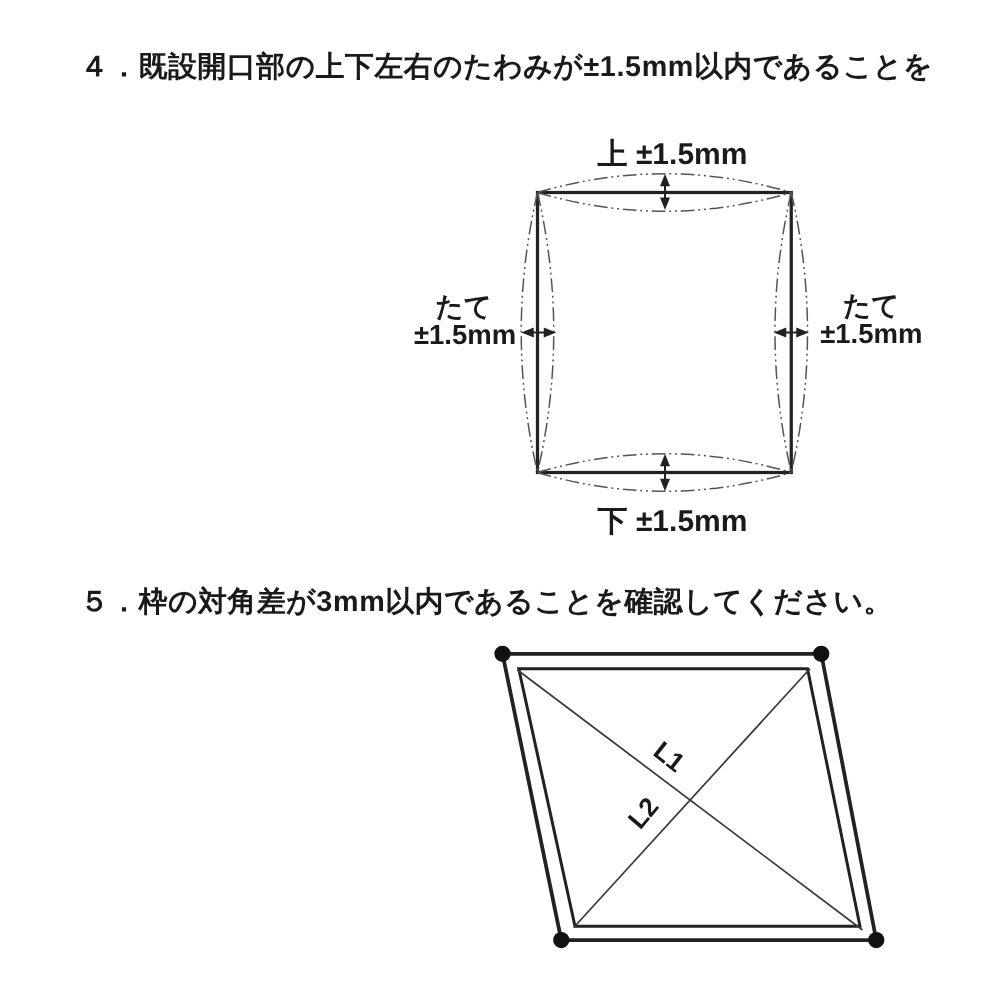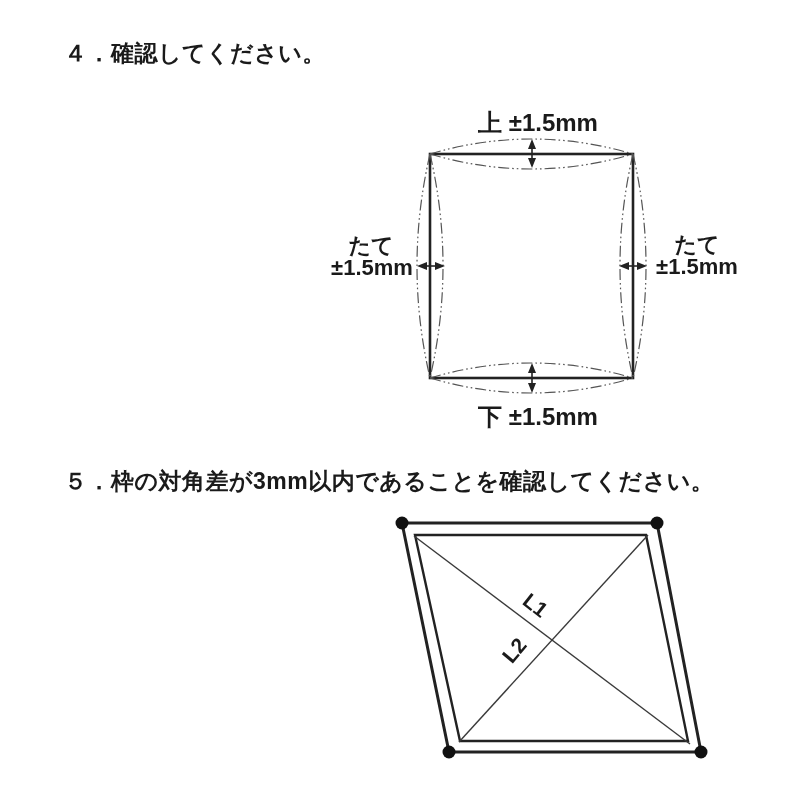--- a/index.html
+++ b/index.html
@@ -45,21 +45,21 @@
   }
 </style>
 </head>
 <body>
 
 <div class="canvas">
 
   <section class="step step-4">
     <div class="step-num">４．</div>
     <div class="step-body">
-      <div>確認してください。</div>
+      <div>既設開口部の上下左右のたわみが±1.5mm以内であることを</div>
     </div>
   </section>
 
   <svg id="svg-deflection" class="diagram" width="440" height="345" viewBox="320 100 440 345">
 
     <rect x="430" y="154" width="203" height="224" fill="none" stroke="#222" stroke-width="2.6"></rect>
 
     <g stroke="#555" stroke-width="1.2" fill="none" stroke-dasharray="11 3 1.6 3 1.6 3">
       <path d="M430,154 Q531.5,124 633,154"></path>
       <path d="M430,154 Q531.5,184 633,154"></path>

